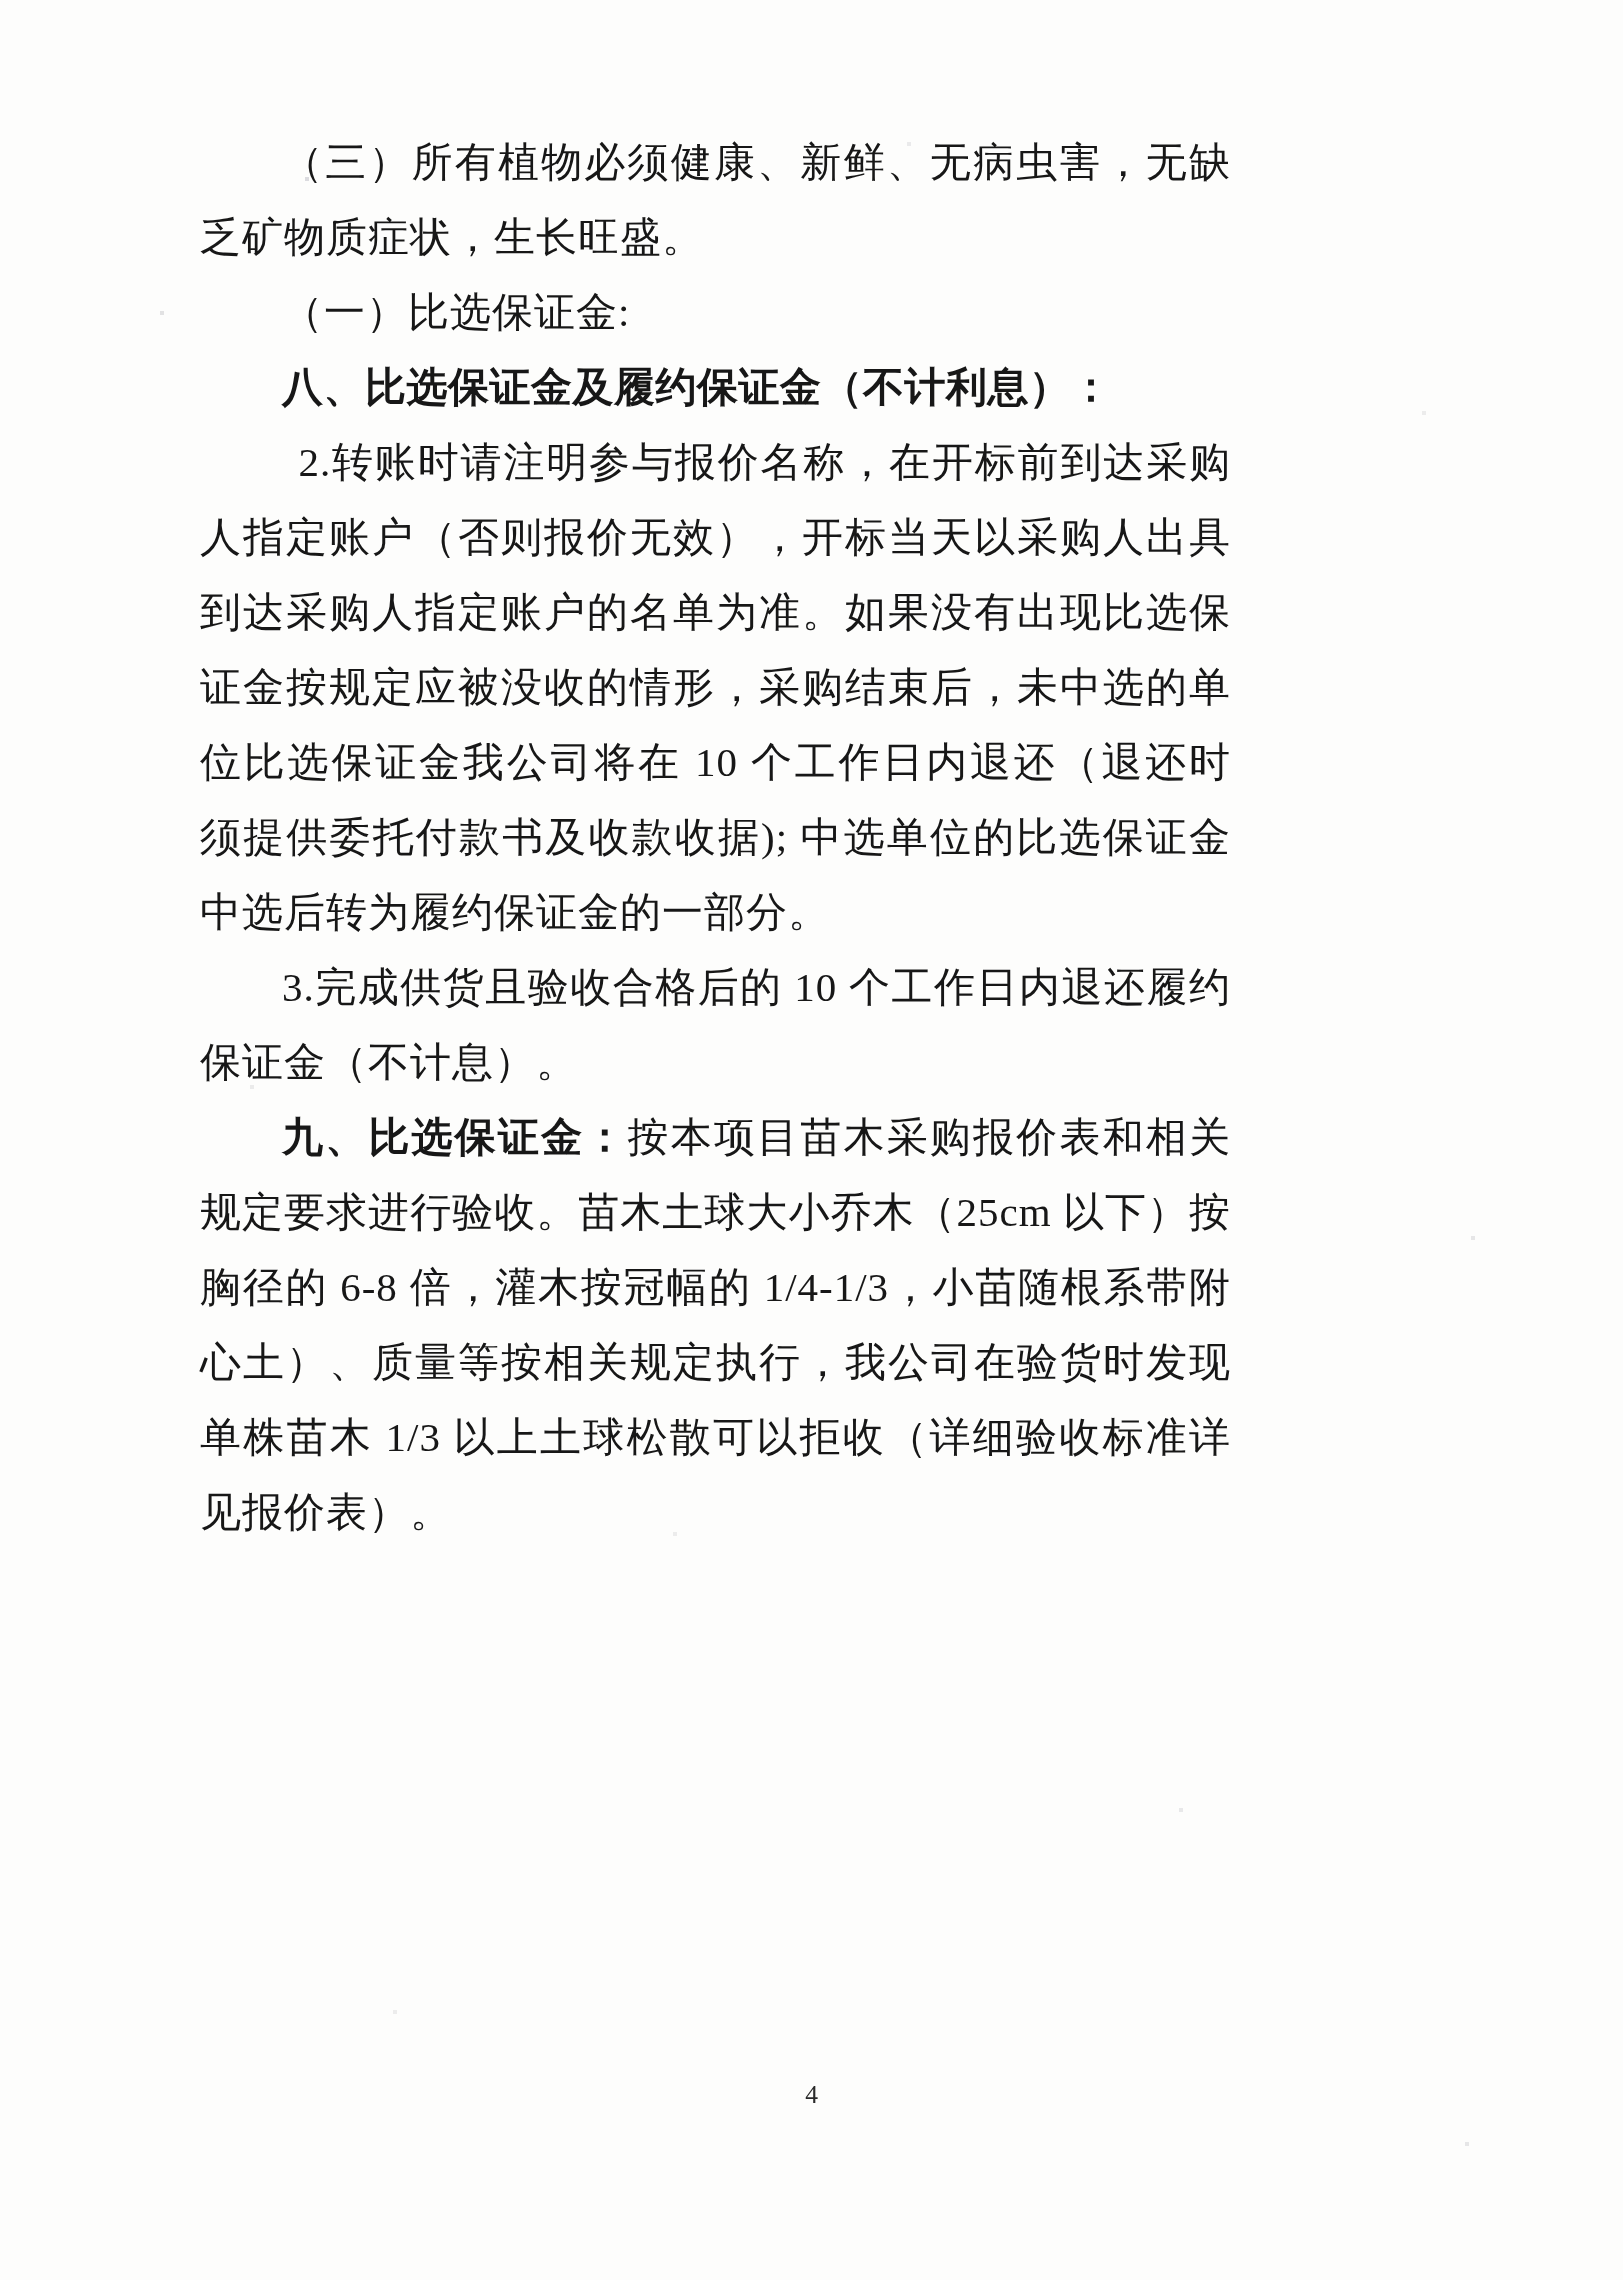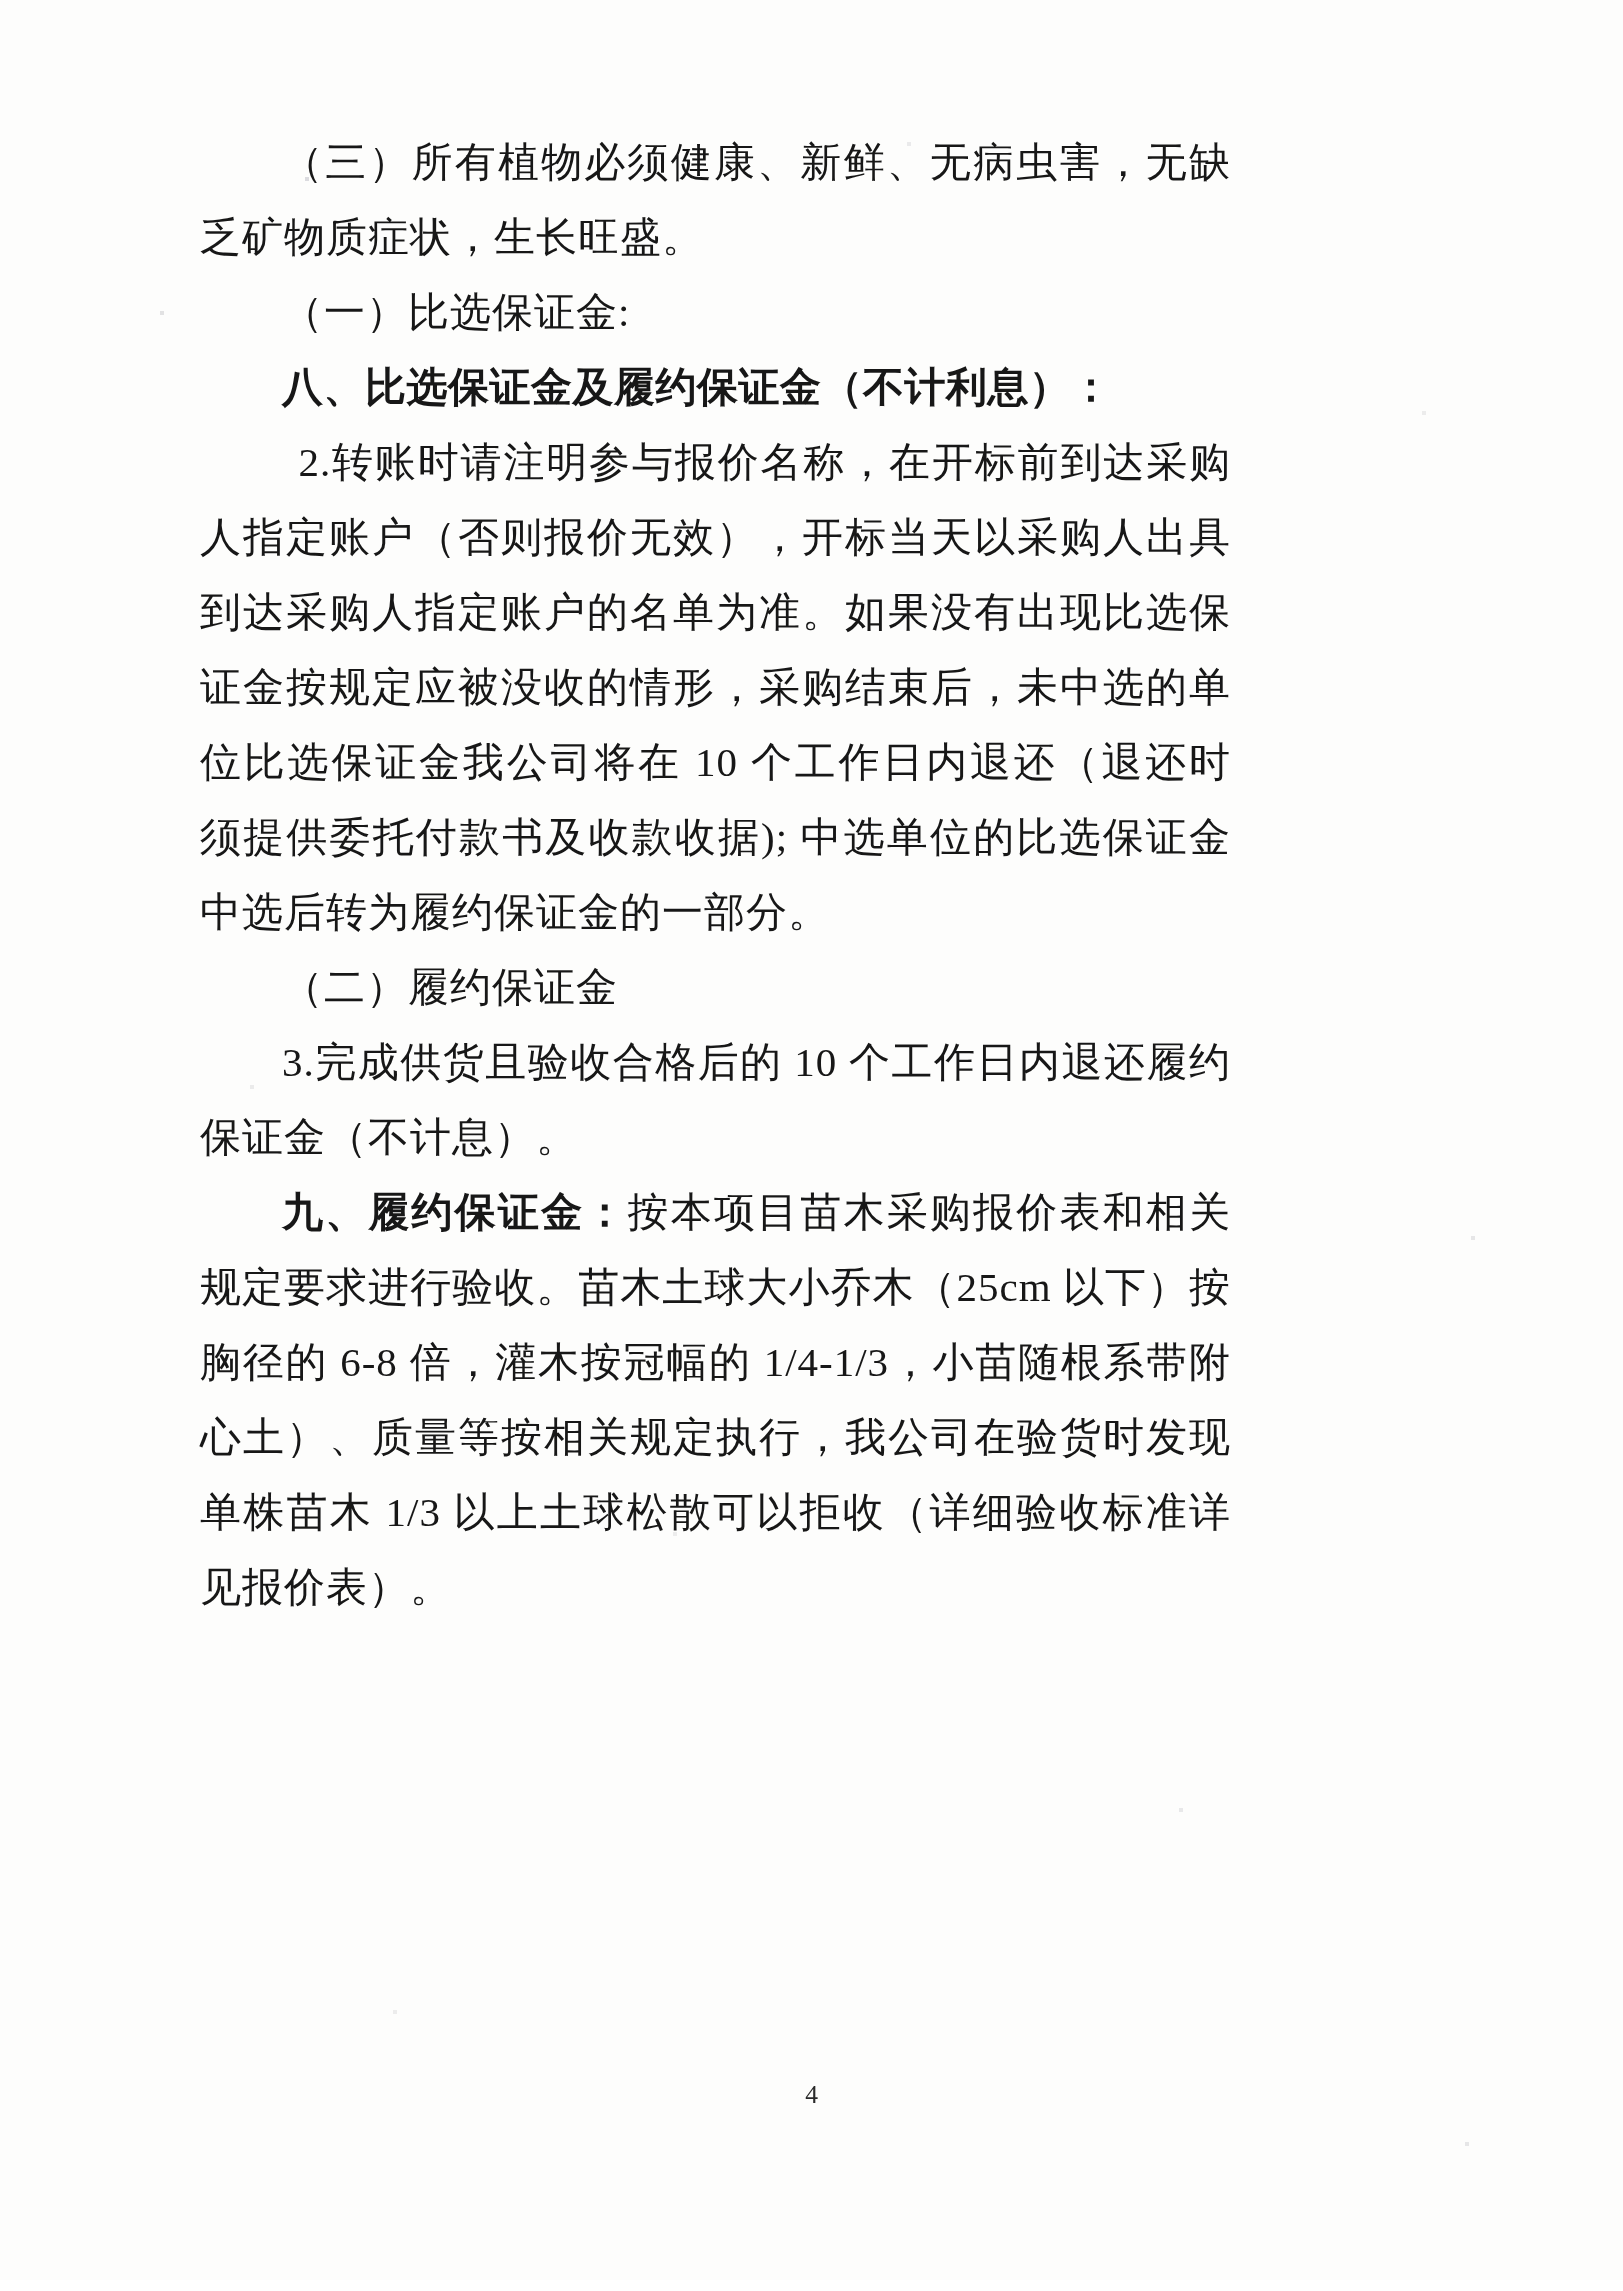--- a/index.html
+++ b/index.html
@@ -86,25 +86,24 @@
 
     <p class="para">（三）所有植物必须健康、新鲜、无病虫害，无缺乏矿物质症状，生长旺盛。</p>
 
     <p class="para">（一）比选保证金:</p>
 
     <p class="para bold-head">八、比选保证金及履约保证金（不计利息）：</p>
 
 
     <p class="para indent-wide">2.转账时请注明参与报价名称，在开标前到达采购人指定账户（否则报价无效），开标当天以采购人出具到达采购人指定账户的名单为准。如果没有出现比选保证金按规定应被没收的情形，采购结束后，未中选的单位比选保证金我公司将在 10 个工作日内退还（退还时须提供委托付款书及收款收据); 中选单位的比选保证金中选后转为履约保证金的一部分。</p>
 
-    <p class="para">（二）履约保证金</p>
 
 
 
     <p class="para">3.完成供货且验收合格后的 10 个工作日内退还履约保证金（不计息）。</p>
 
-    <p class="para"><span class="inline-bold">九、履约保证金：</span><span>按本项目苗木采购报价表和相关规定要求进行验收。苗木土球大小乔木（25cm 以下）按胸径的 6-8 倍，灌木按冠幅的 1/4-1/3，小苗随根系带附心土）、质量等按相关规定执行，我公司在验货时发现单株苗木 1/3 以上土球松散可以拒收（详细验收标准详见报价表）。</span></p>
+    <p class="para"><span class="inline-bold">九、比选保证金：</span><span>按本项目苗木采购报价表和相关规定要求进行验收。苗木土球大小乔木（25cm 以下）按胸径的 6-8 倍，灌木按冠幅的 1/4-1/3，小苗随根系带附心土）、质量等按相关规定执行，我公司在验货时发现单株苗木 1/3 以上土球松散可以拒收（详细验收标准详见报价表）。</span></p>
 
   </div>
 
   <div class="page-footer">4</div>
 </div>
 
 
 </body></html>

